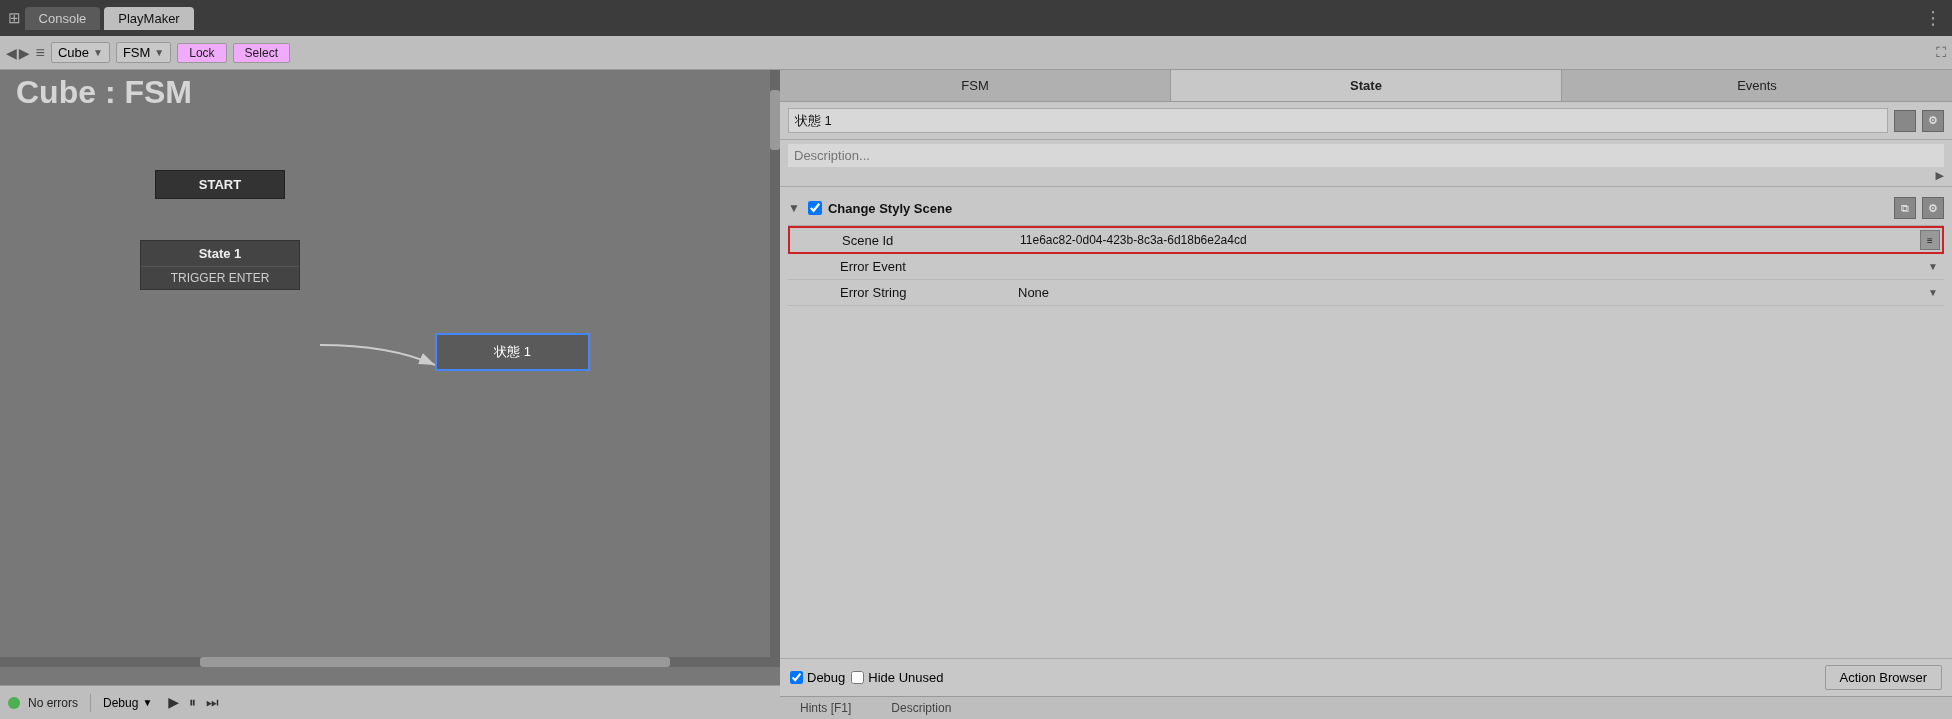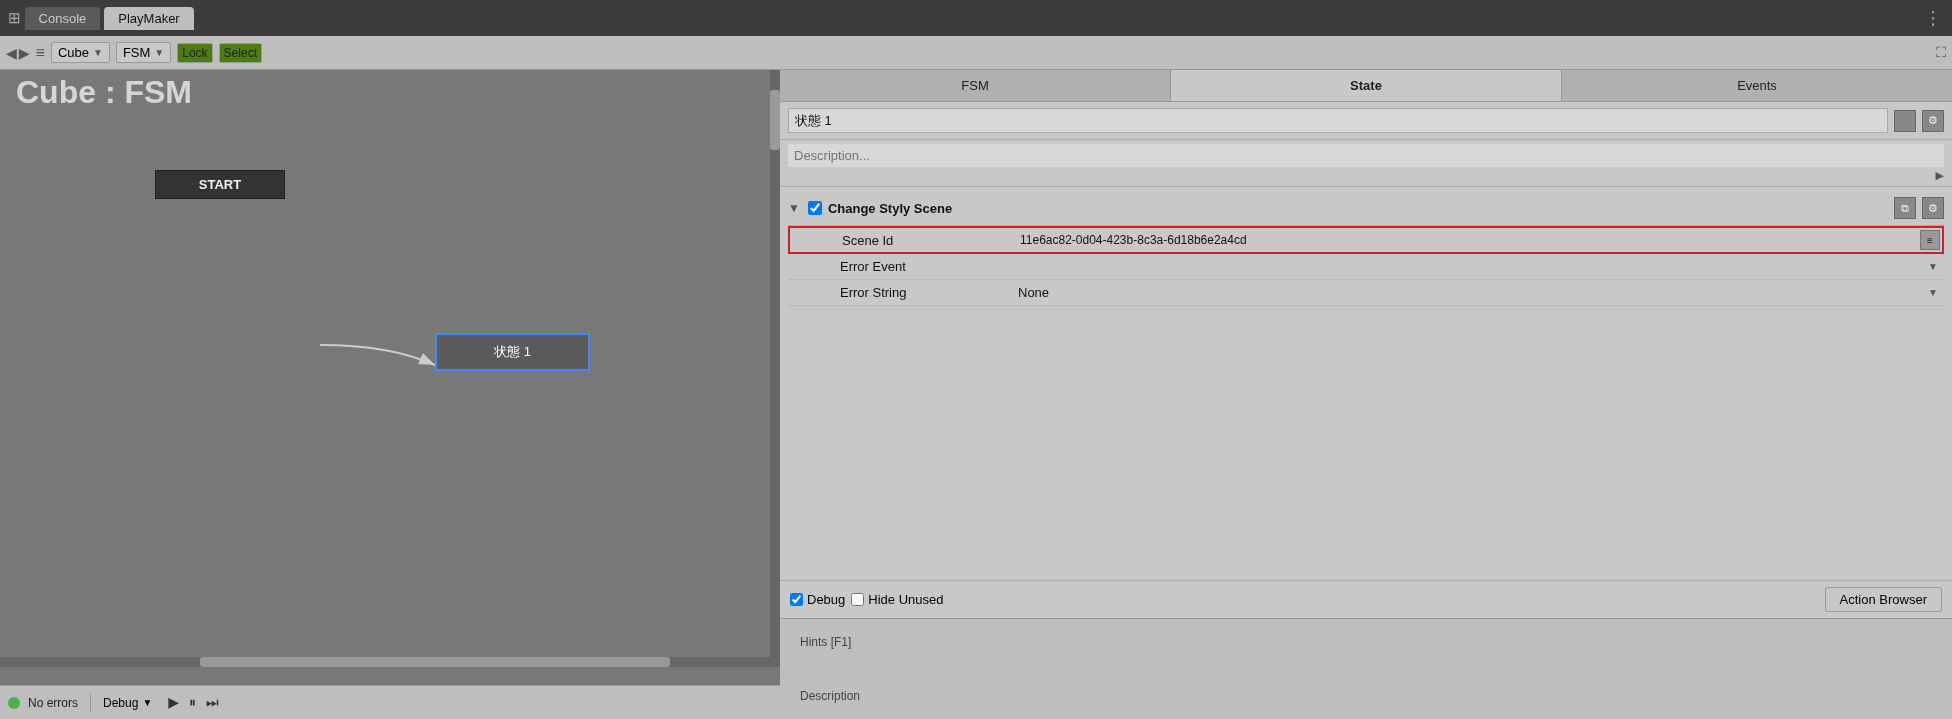--- a/index.html
+++ b/index.html
@@ -14,21 +14,21 @@
     }
     .top-tab.active { background: #bebebe; color: #111; }
     .top-right-dots { margin-left: auto; color: #aaa; font-size: 18px; letter-spacing: 2px; }
 
     
     .toolbar {
       display: flex; align-items: center; background: #bebebe; height: 34px; padding: 0 6px; gap: 6px; border-bottom: 1px solid #999;
     }
     .toolbar-nav { display: flex; gap: 2px; }
     .toolbar-btn {
-      background: #4d7c0f; border: 1px solid #999; padding: 2px 4px; font-size: 12px; cursor: pointer; border-radius: 2px; color: #222;
+      background: #f0abfc; border: 1px solid #999; padding: 2px 11px; font-size: 12px; cursor: pointer; border-radius: 2px; color: #222;
     }
     .toolbar-dropdown {
       display: flex; align-items: center; background: #c8c8c8; border: 1px solid #999; padding: 2px 6px; border-radius: 2px; cursor: pointer; gap: 4px;
     }
     .dropdown-arrow { font-size: 10px; color: #555; }
     .expand-icon { margin-left: auto; color: #555; font-size: 14px; cursor: pointer; }
 
     
     .main-area {
       display: flex; height: calc(719px - 36px - 34px);
@@ -153,21 +153,21 @@
       margin-top: auto; border-top: 1px solid #aaa; padding: 6px 10px; display: flex; align-items: center; gap: 10px;
     }
     .debug-check-row { display: flex; align-items: center; gap: 6px; }
     .debug-check { display: flex; align-items: center; gap: 4px; font-size: 13px; cursor: pointer; }
     .action-browser-btn {
       margin-left: auto; padding: 4px 14px; background: #c8c8c8; border: 1px solid #999; font-size: 13px; cursor: pointer; border-radius: 2px;
     }
 
     
     .footer-hints {
-      display: flex; background: #bebebe; border-top: 1px solid #999; padding: 16px 20px; font-size: 12px; color: #444; gap: 40px; flex-direction: column;
+      display: flex; background: #bebebe; border-top: 1px solid #999; padding: 4px 20px; font-size: 12px; color: #444; gap: 40px;
     }
 
     
     .fsm-panel { height: calc(719px - 36px - 34px); }
     .right-panel { height: calc(719px - 36px - 34px); }
   </style>
 </head>
 <body>
 
 <div class="top-tabs">
@@ -197,20 +197,24 @@
 </div>
 
 <div class="main-area">
 
   <div class="fsm-panel">
     <div class="fsm-canvas">
       <div class="fsm-title">Cube : FSM</div>
 
       <div class="fsm-node-start">START</div>
 
+      <div class="fsm-node-state1">
+        <div class="fsm-node-state1-title">State 1</div>
+        <div class="fsm-node-state1-sub">TRIGGER ENTER</div>
+      </div>
 
       <svg class="fsm-arrow">
         <defs>
           <marker id="arrowhead" markerWidth="8" markerHeight="6" refX="8" refY="3" orient="auto">
             <polygon points="0 0, 8 3, 0 6" fill="#ccc"></polygon>
           </marker>
         </defs>
 
         <path d="M 320 275 Q 390 275 435 295" stroke="#ccc" stroke-width="2" fill="none" marker-end="url(#arrowhead)"></path>
       </svg>

